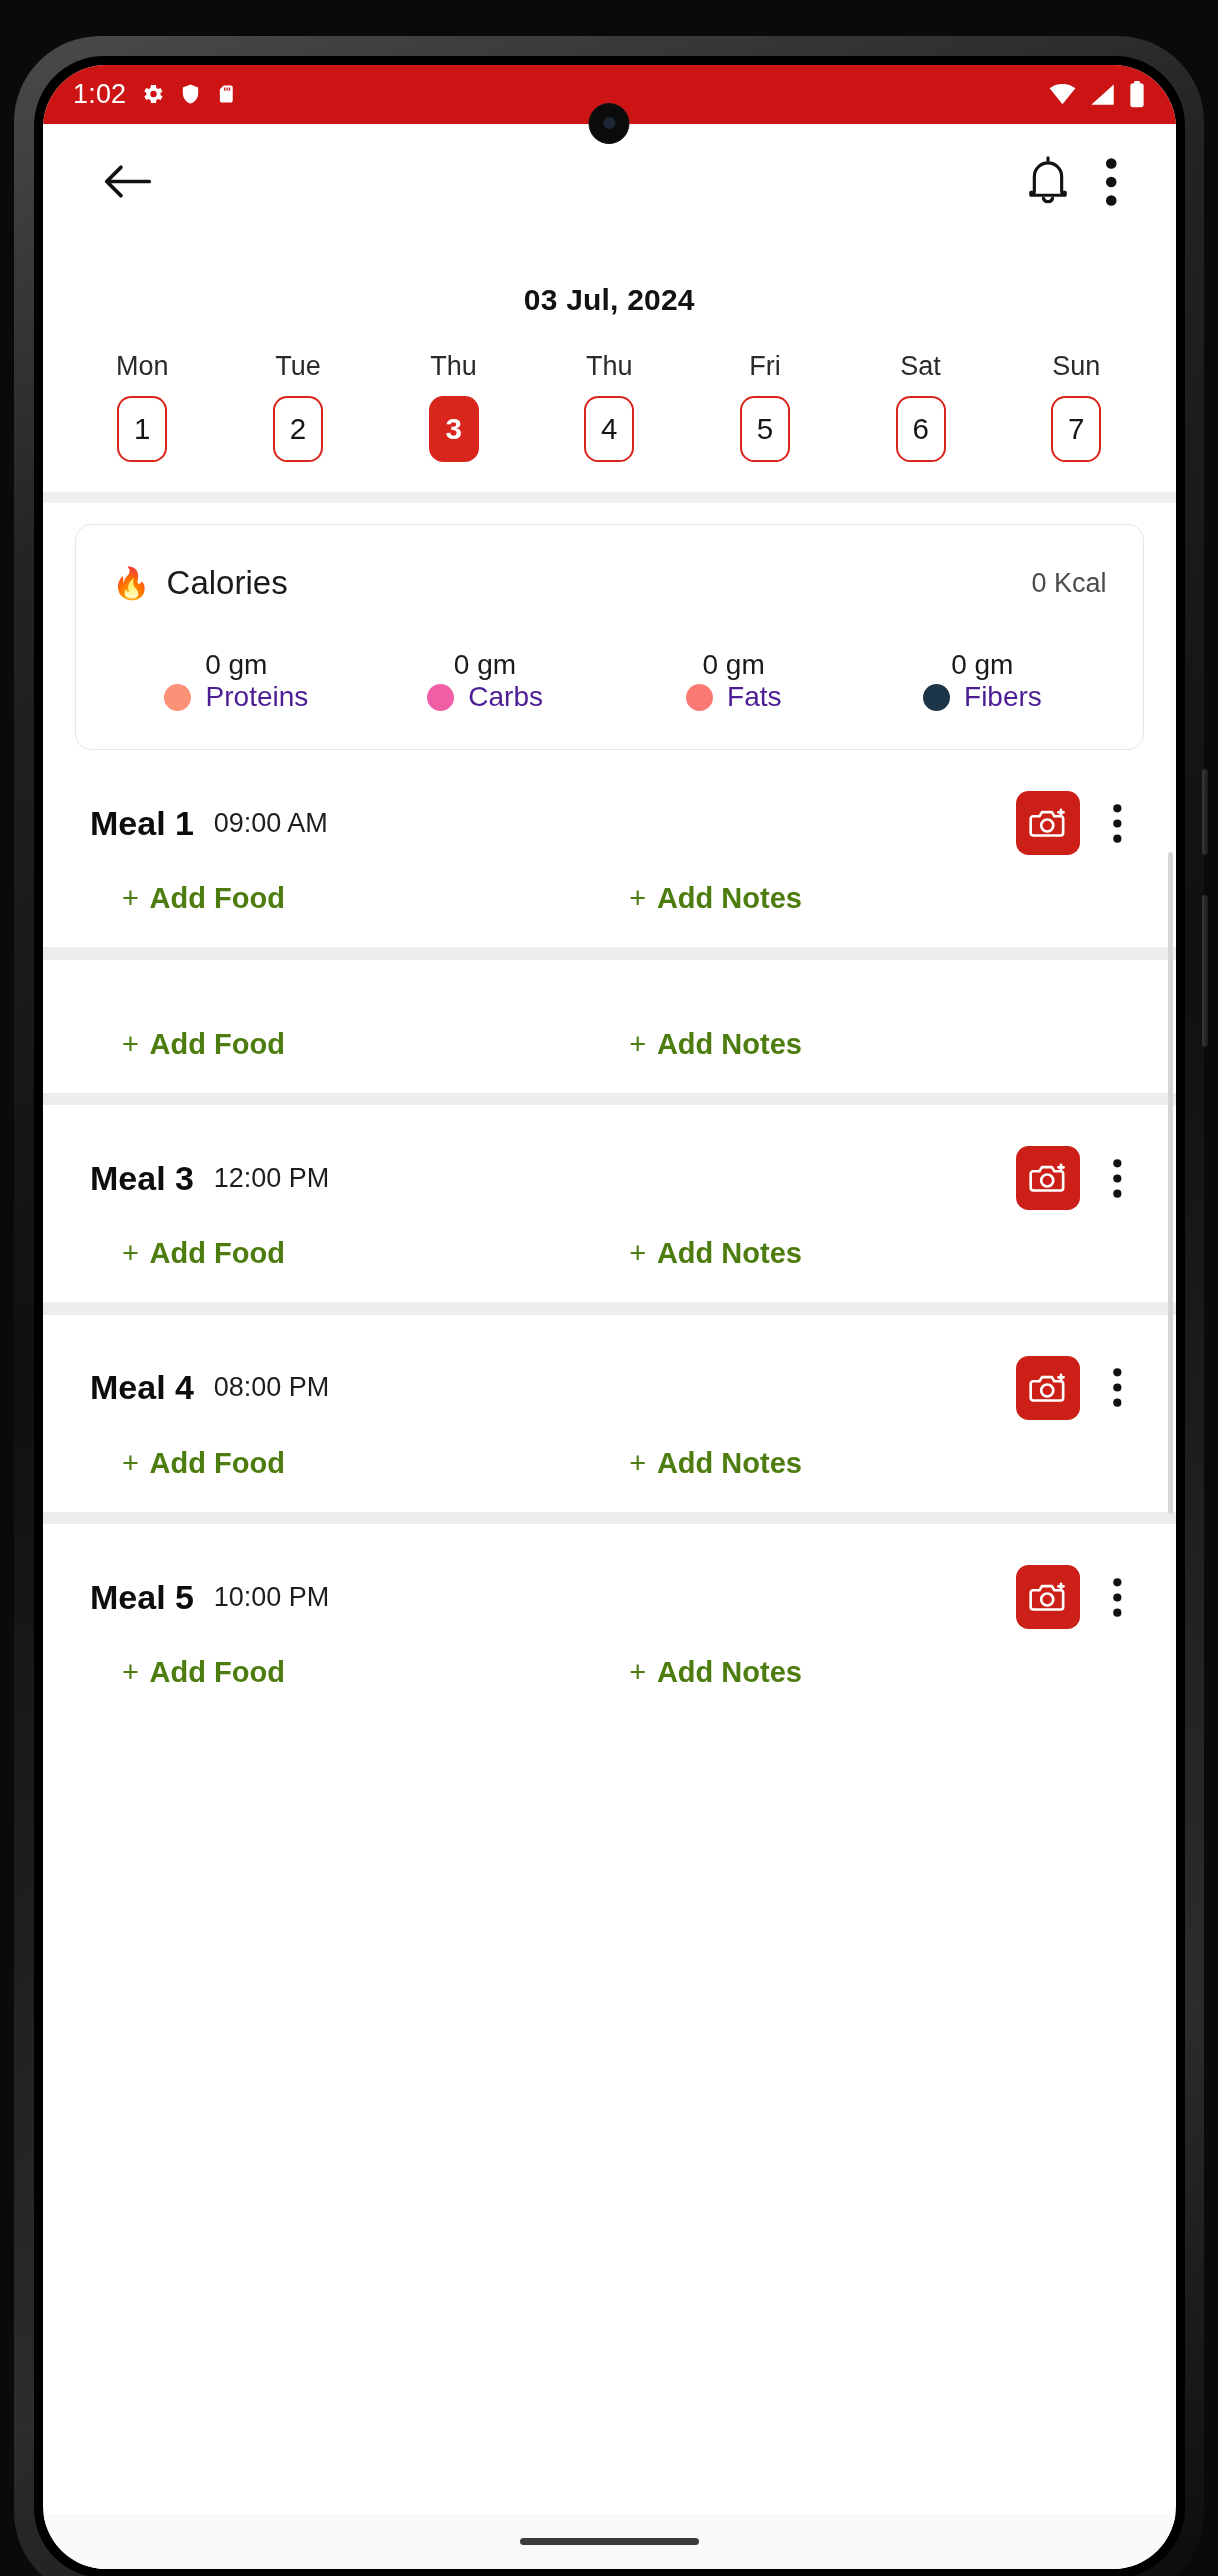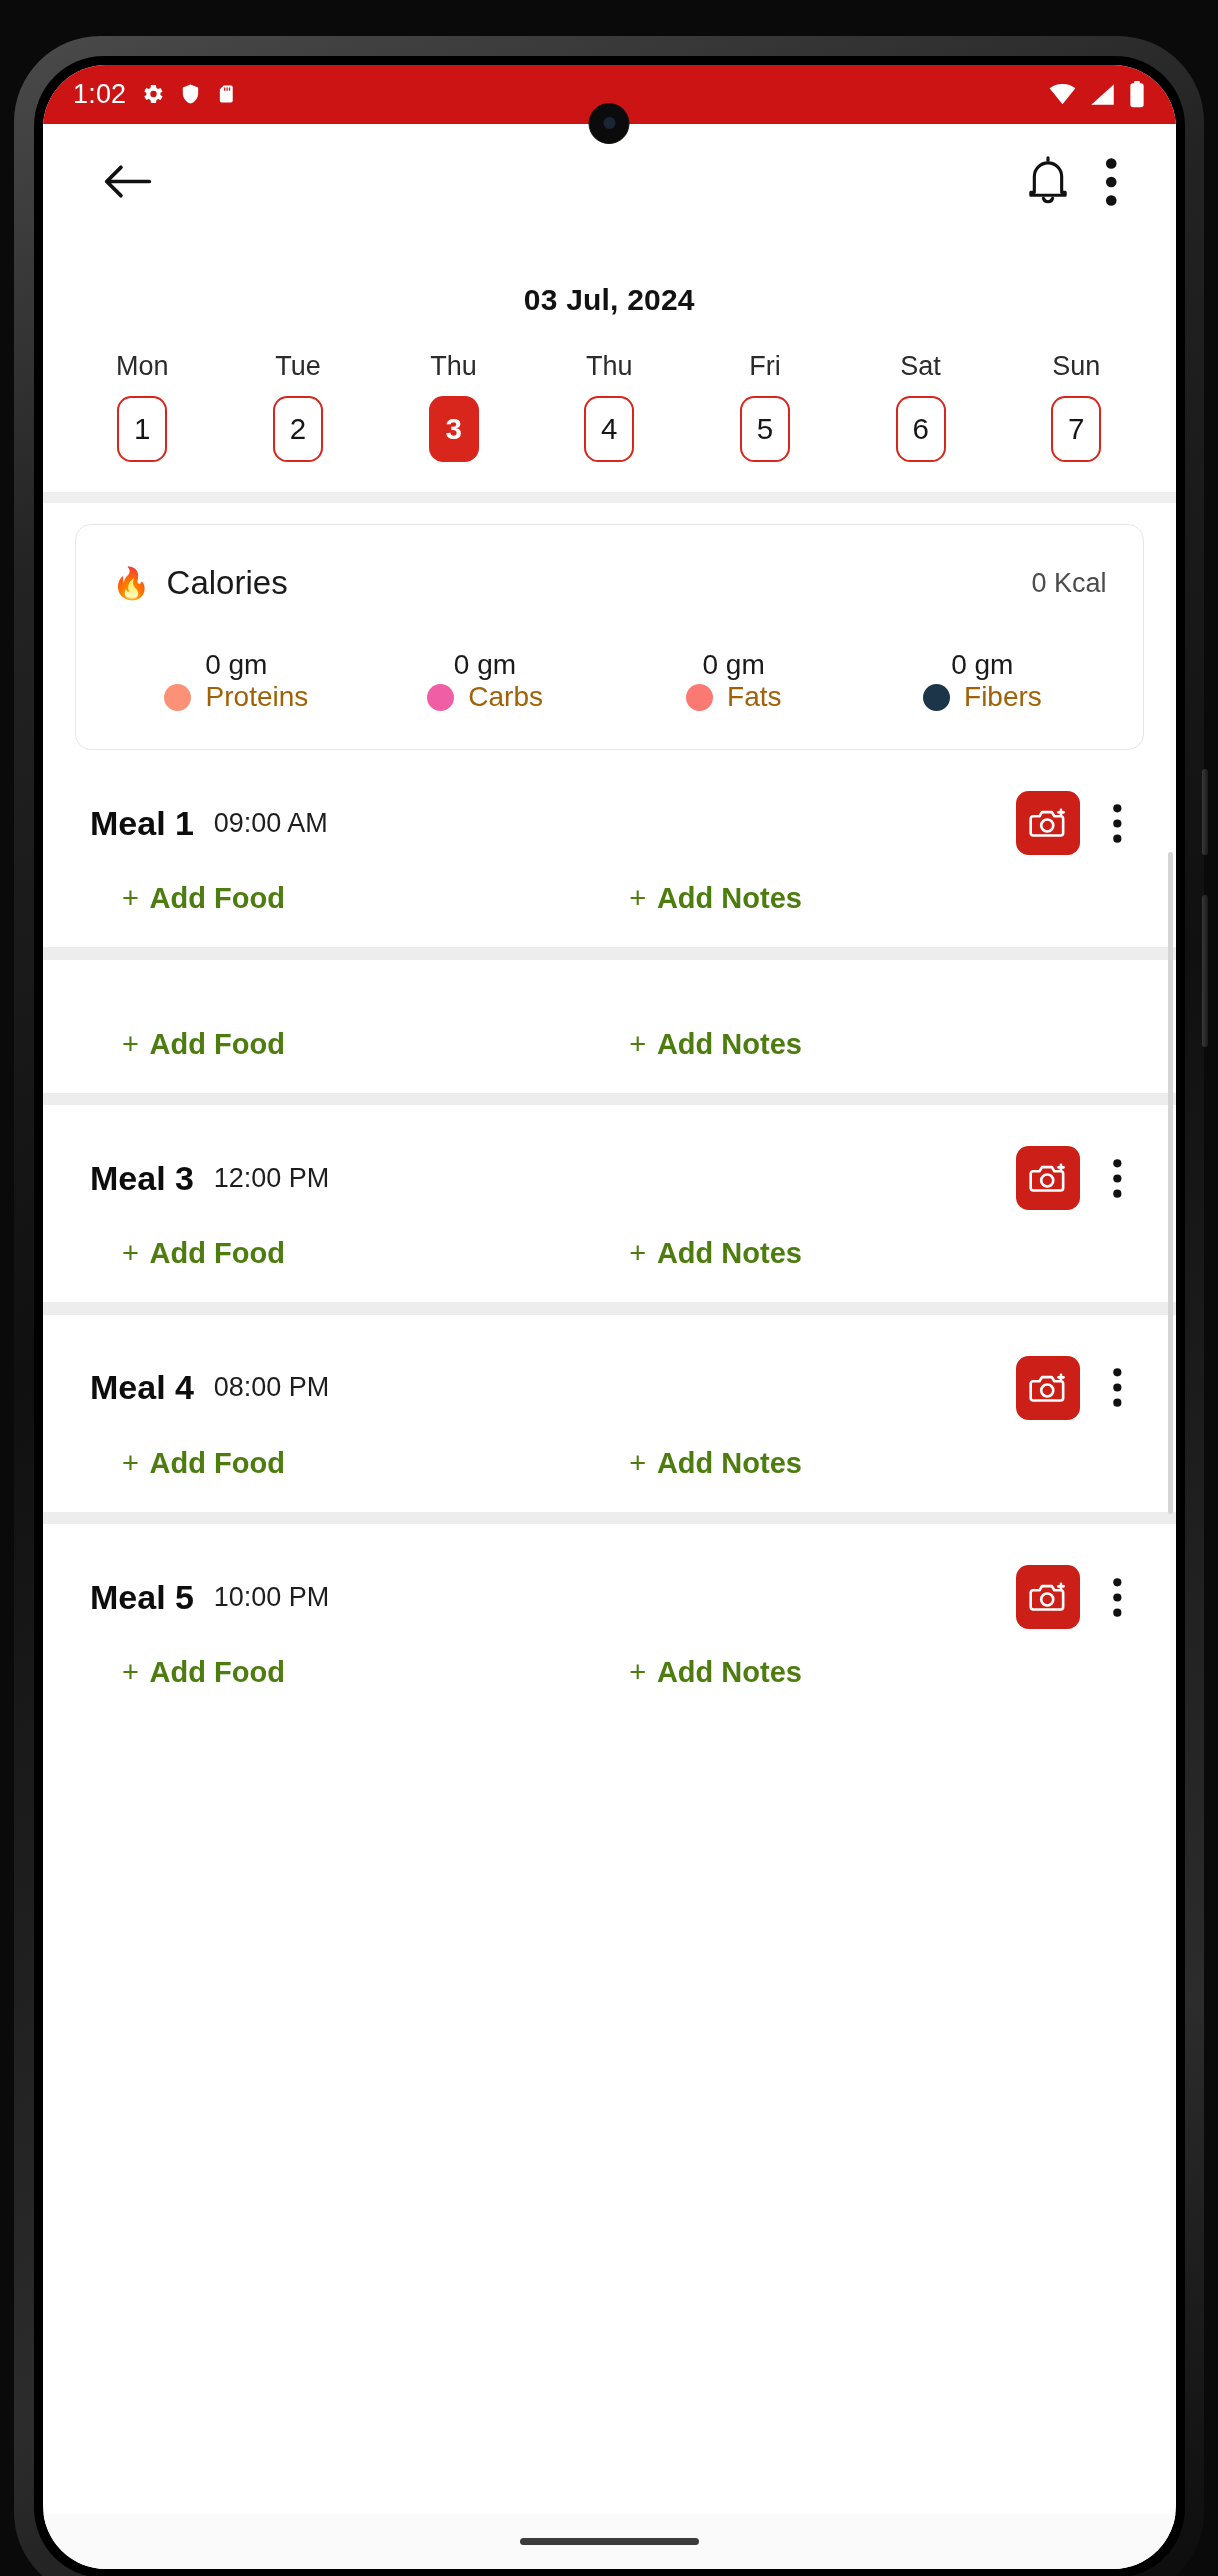--- a/index.html
+++ b/index.html
@@ -134,21 +134,21 @@
   }
   .flame { font-size: 31px; line-height: 1; }
   .cal-value { margin-left: auto; font-size: 27px; color: #4c4c4c; }
   .macros {
     display: flex; margin-top: 47px;
   }
   .macro { flex: 1; display: flex; flex-direction: column; align-items: center; }
   .macro-val { font-size: 28px; color: #1a1a1a; }
   .macro-row { display: flex; align-items: center; gap: 14.3px; }
   .dot { width: 27px; height: 27px; border-radius: 50%; display: block; }
-  .macro-label { font-size: 28px; color: #a16207; }
+  .macro-label { font-size: 28px; color: #4c1d95; }
 
   
   .meals { background: #fff; }
   .meal {
     background: #fff;
     padding: 41px 39px 32px 47px;
   }
   .meal-top { display: flex; align-items: center; }
   .meal-name { font-size: 34px; font-weight: 700; color: #0d0d0d; }
   .meal-time { font-size: 27px; color: #1d1d1d; margin-left: 19.7px; font-weight: 400; }

